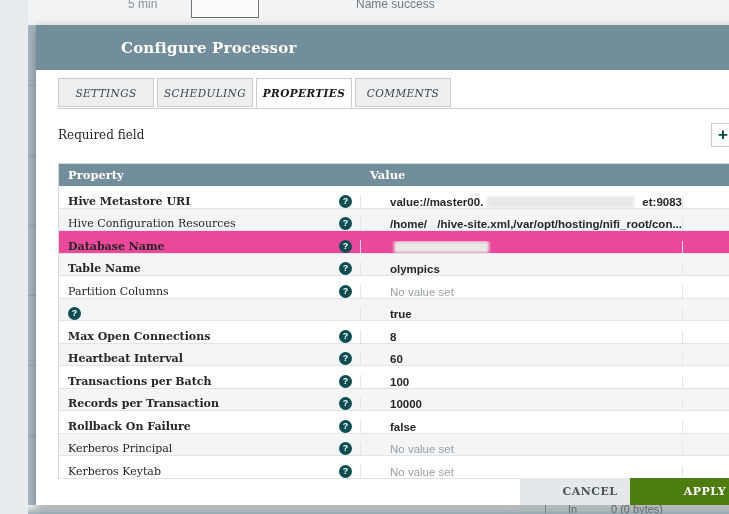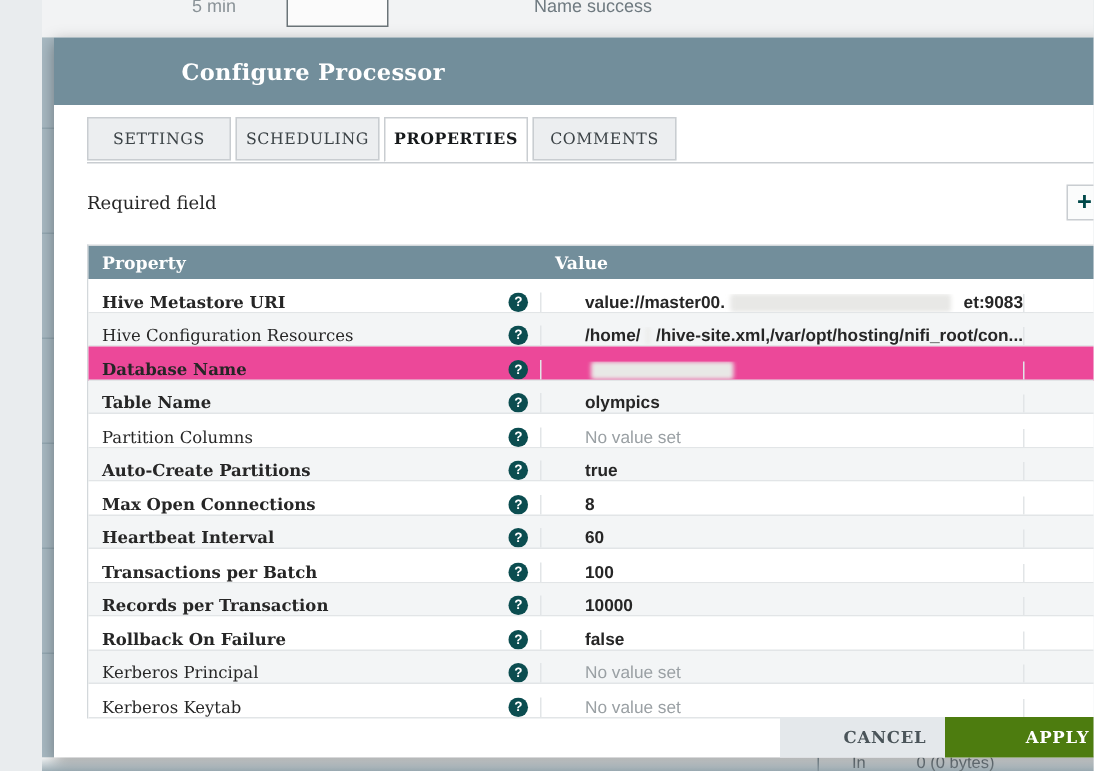--- a/index.html
+++ b/index.html
@@ -24,21 +24,21 @@
   #modal{position:absolute;left:8px;top:25px;width:714px;height:480px;background:#fff;
          box-shadow:0 3px 10px rgba(0,0,0,.35);}
   #modal-header{height:45px;background:#728e9b;display:flex;align-items:center;padding-left:37px;}
   #modal-title{color:#fff;font-size:15px;font-weight:bold;padding-left:48px;letter-spacing:.2px;}
 
   
   #tabbar{position:absolute;left:22px;right:15px;top:53px;height:30px;
           border-bottom:1px solid #c9cdd1;display:flex;}
   .tab{width:96px;height:29px;line-height:29px;text-align:center;font-size:10.5px;
        letter-spacing:.4px;color:#3c4347;background:#eceef0;border:1px solid #c9cdd1;
-       margin-right:3px;box-sizing:border-box;cursor:pointer;}
+       margin-right:3px;box-sizing:border-box;cursor:pointer;font-style:italic;}
   .tab.active{background:#fff;border-bottom:1px solid #fff;height:30px;margin-bottom:-1px;
               color:#16191b;font-weight:bold;}
 
   
   #req-row{position:absolute;left:22px;right:15px;top:90px;height:40px;
            display:flex;align-items:center;justify-content:space-between;}
   #required-label{font-size:12px;color:#262626;}
   #add-btn{width:24px;height:24px;border:1px solid #c9cdd1;background:#fbfcfc;
            color:#004849;font-size:17px;font-weight:bold;line-height:22px;text-align:center;
            cursor:pointer;box-sizing:border-box;}
@@ -178,21 +178,20 @@
               <span class="nm">Partition Columns</span>
               <span class="help">?</span>
             </div>
             <div class="pc pc-val unset">
               <span class="vtxt">No value set</span>
             </div>
             <div class="pc pc-extra"></div>
           </div>
           <div class="prow zebra">
             <div class="pc pc-name req">
-              <span class="nm">Auto-Create Partitions</span>
               <span class="help">?</span>
             </div>
             <div class="pc pc-val">
               <span class="vtxt">true</span>
             </div>
             <div class="pc pc-extra"></div>
           </div>
           <div class="prow">
             <div class="pc pc-name req">
               <span class="nm">Max Open Connections</span>

